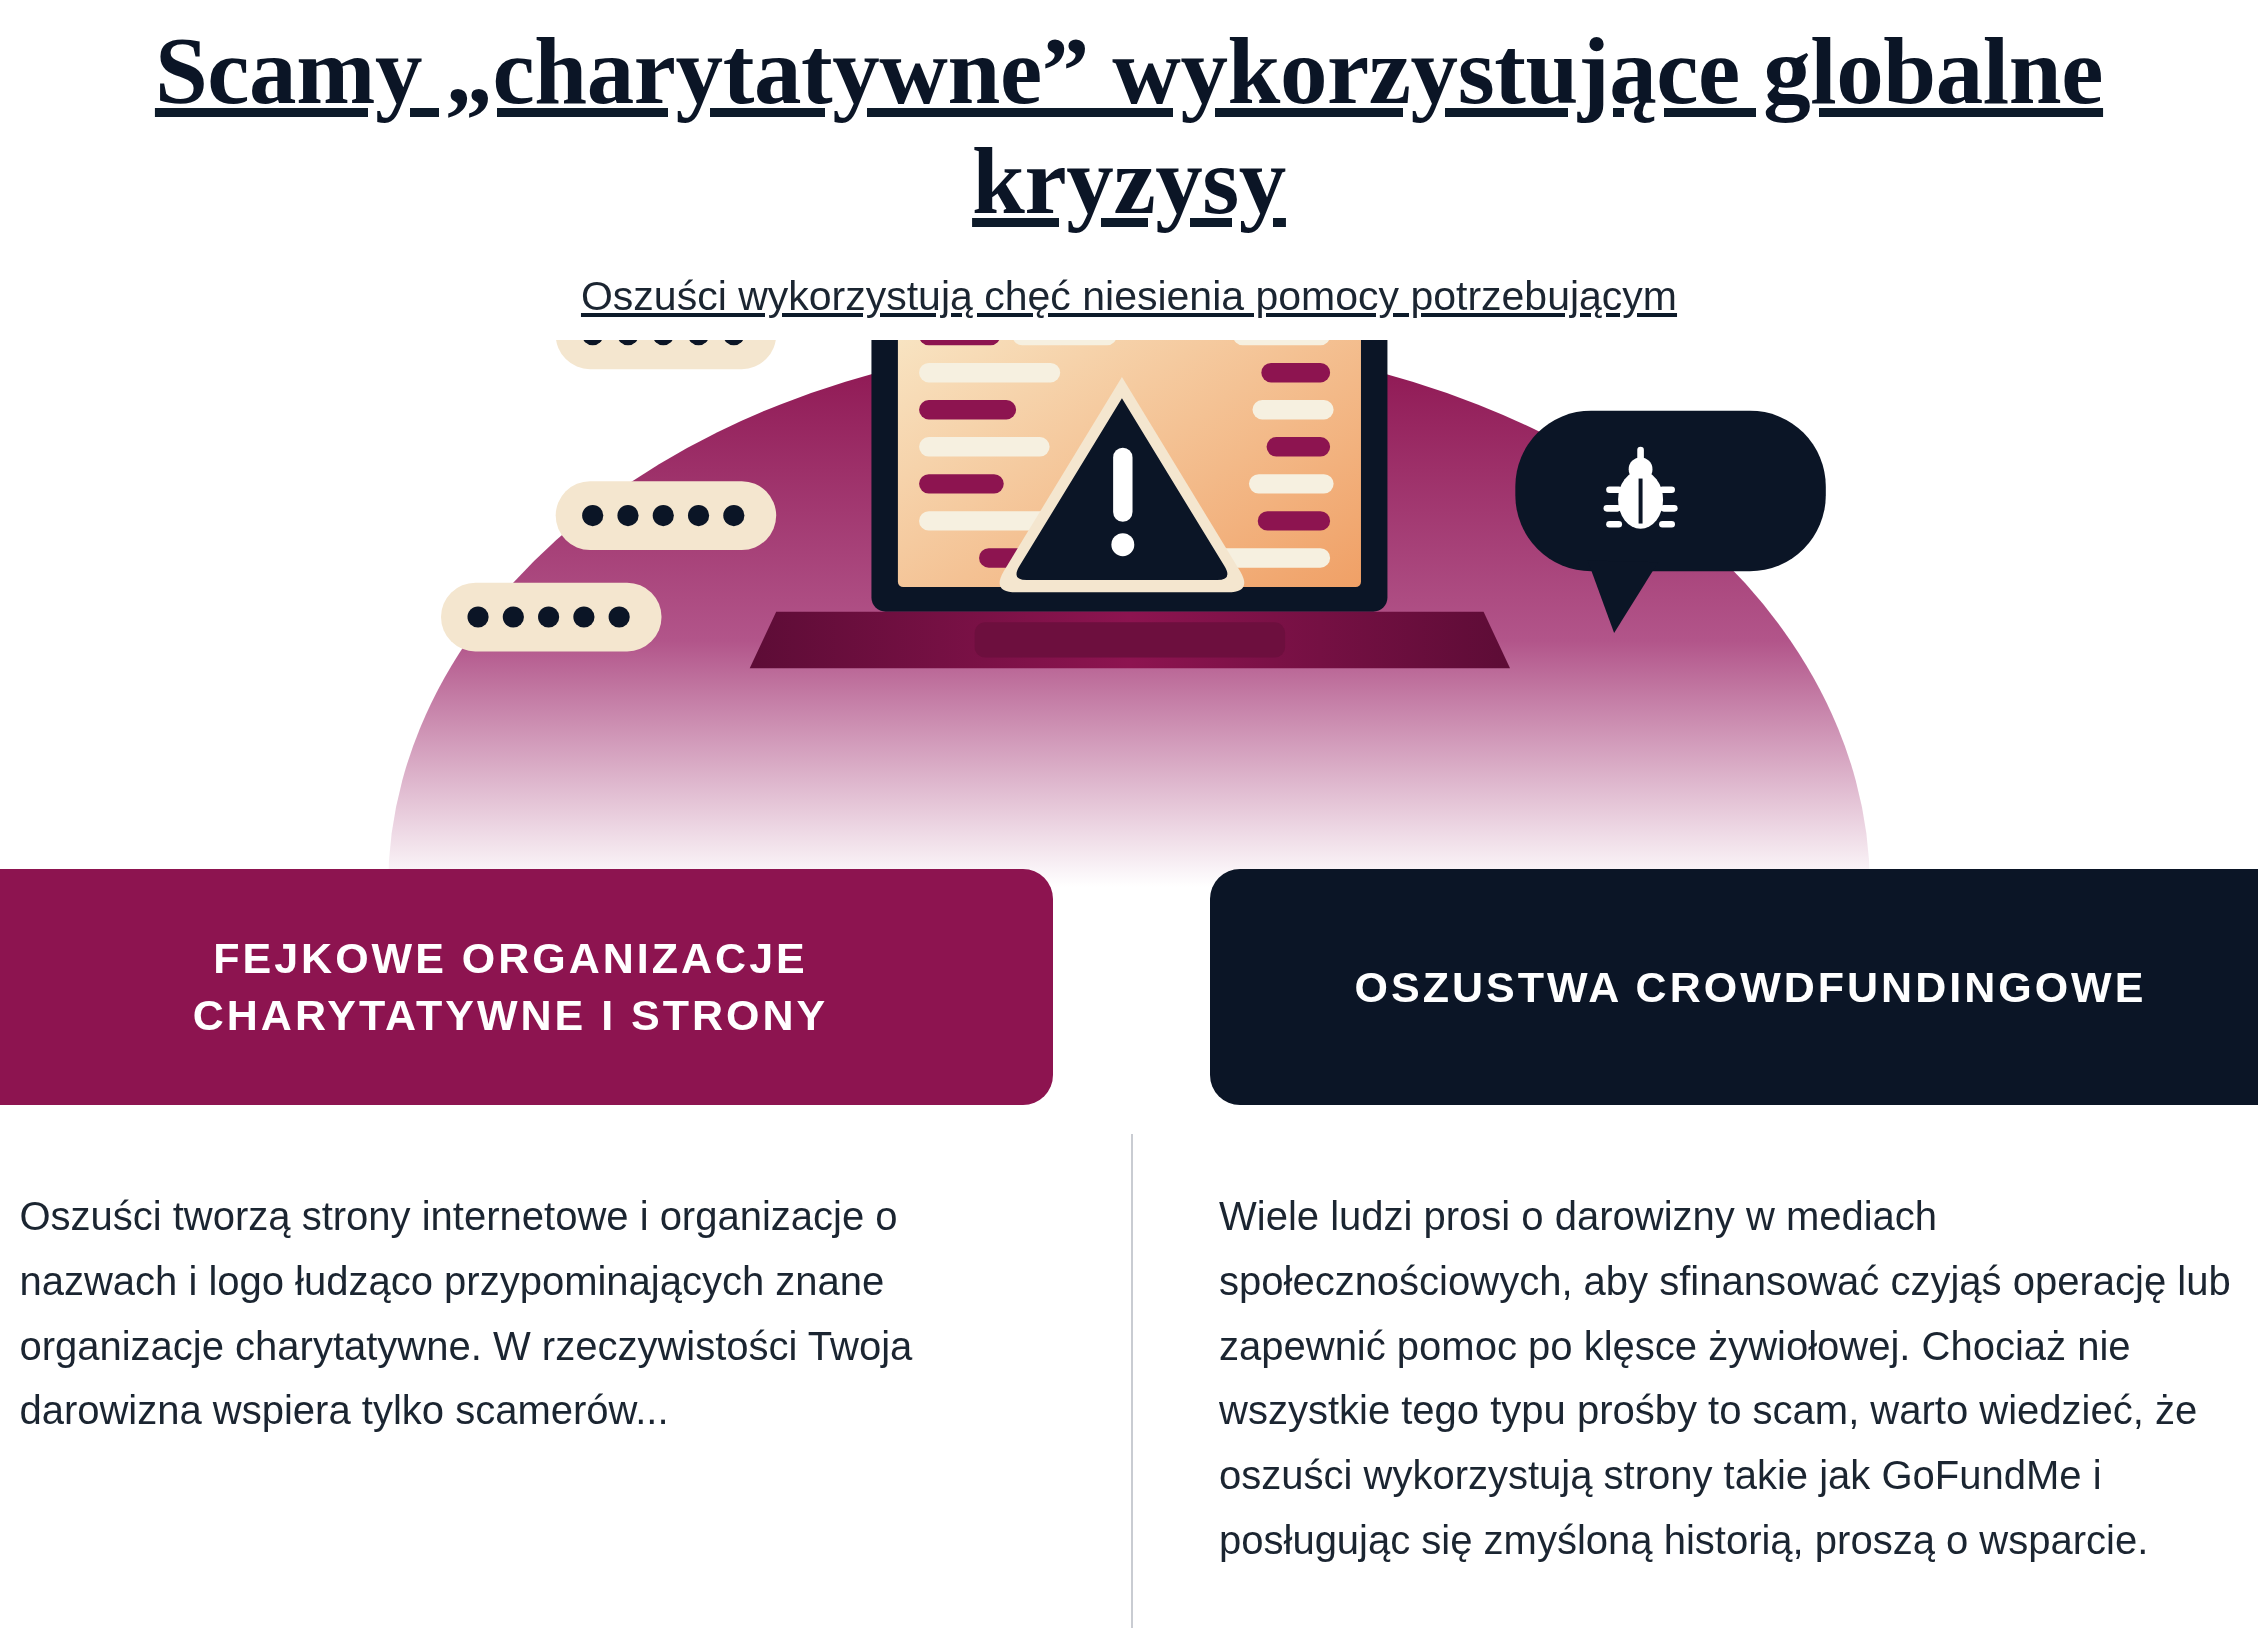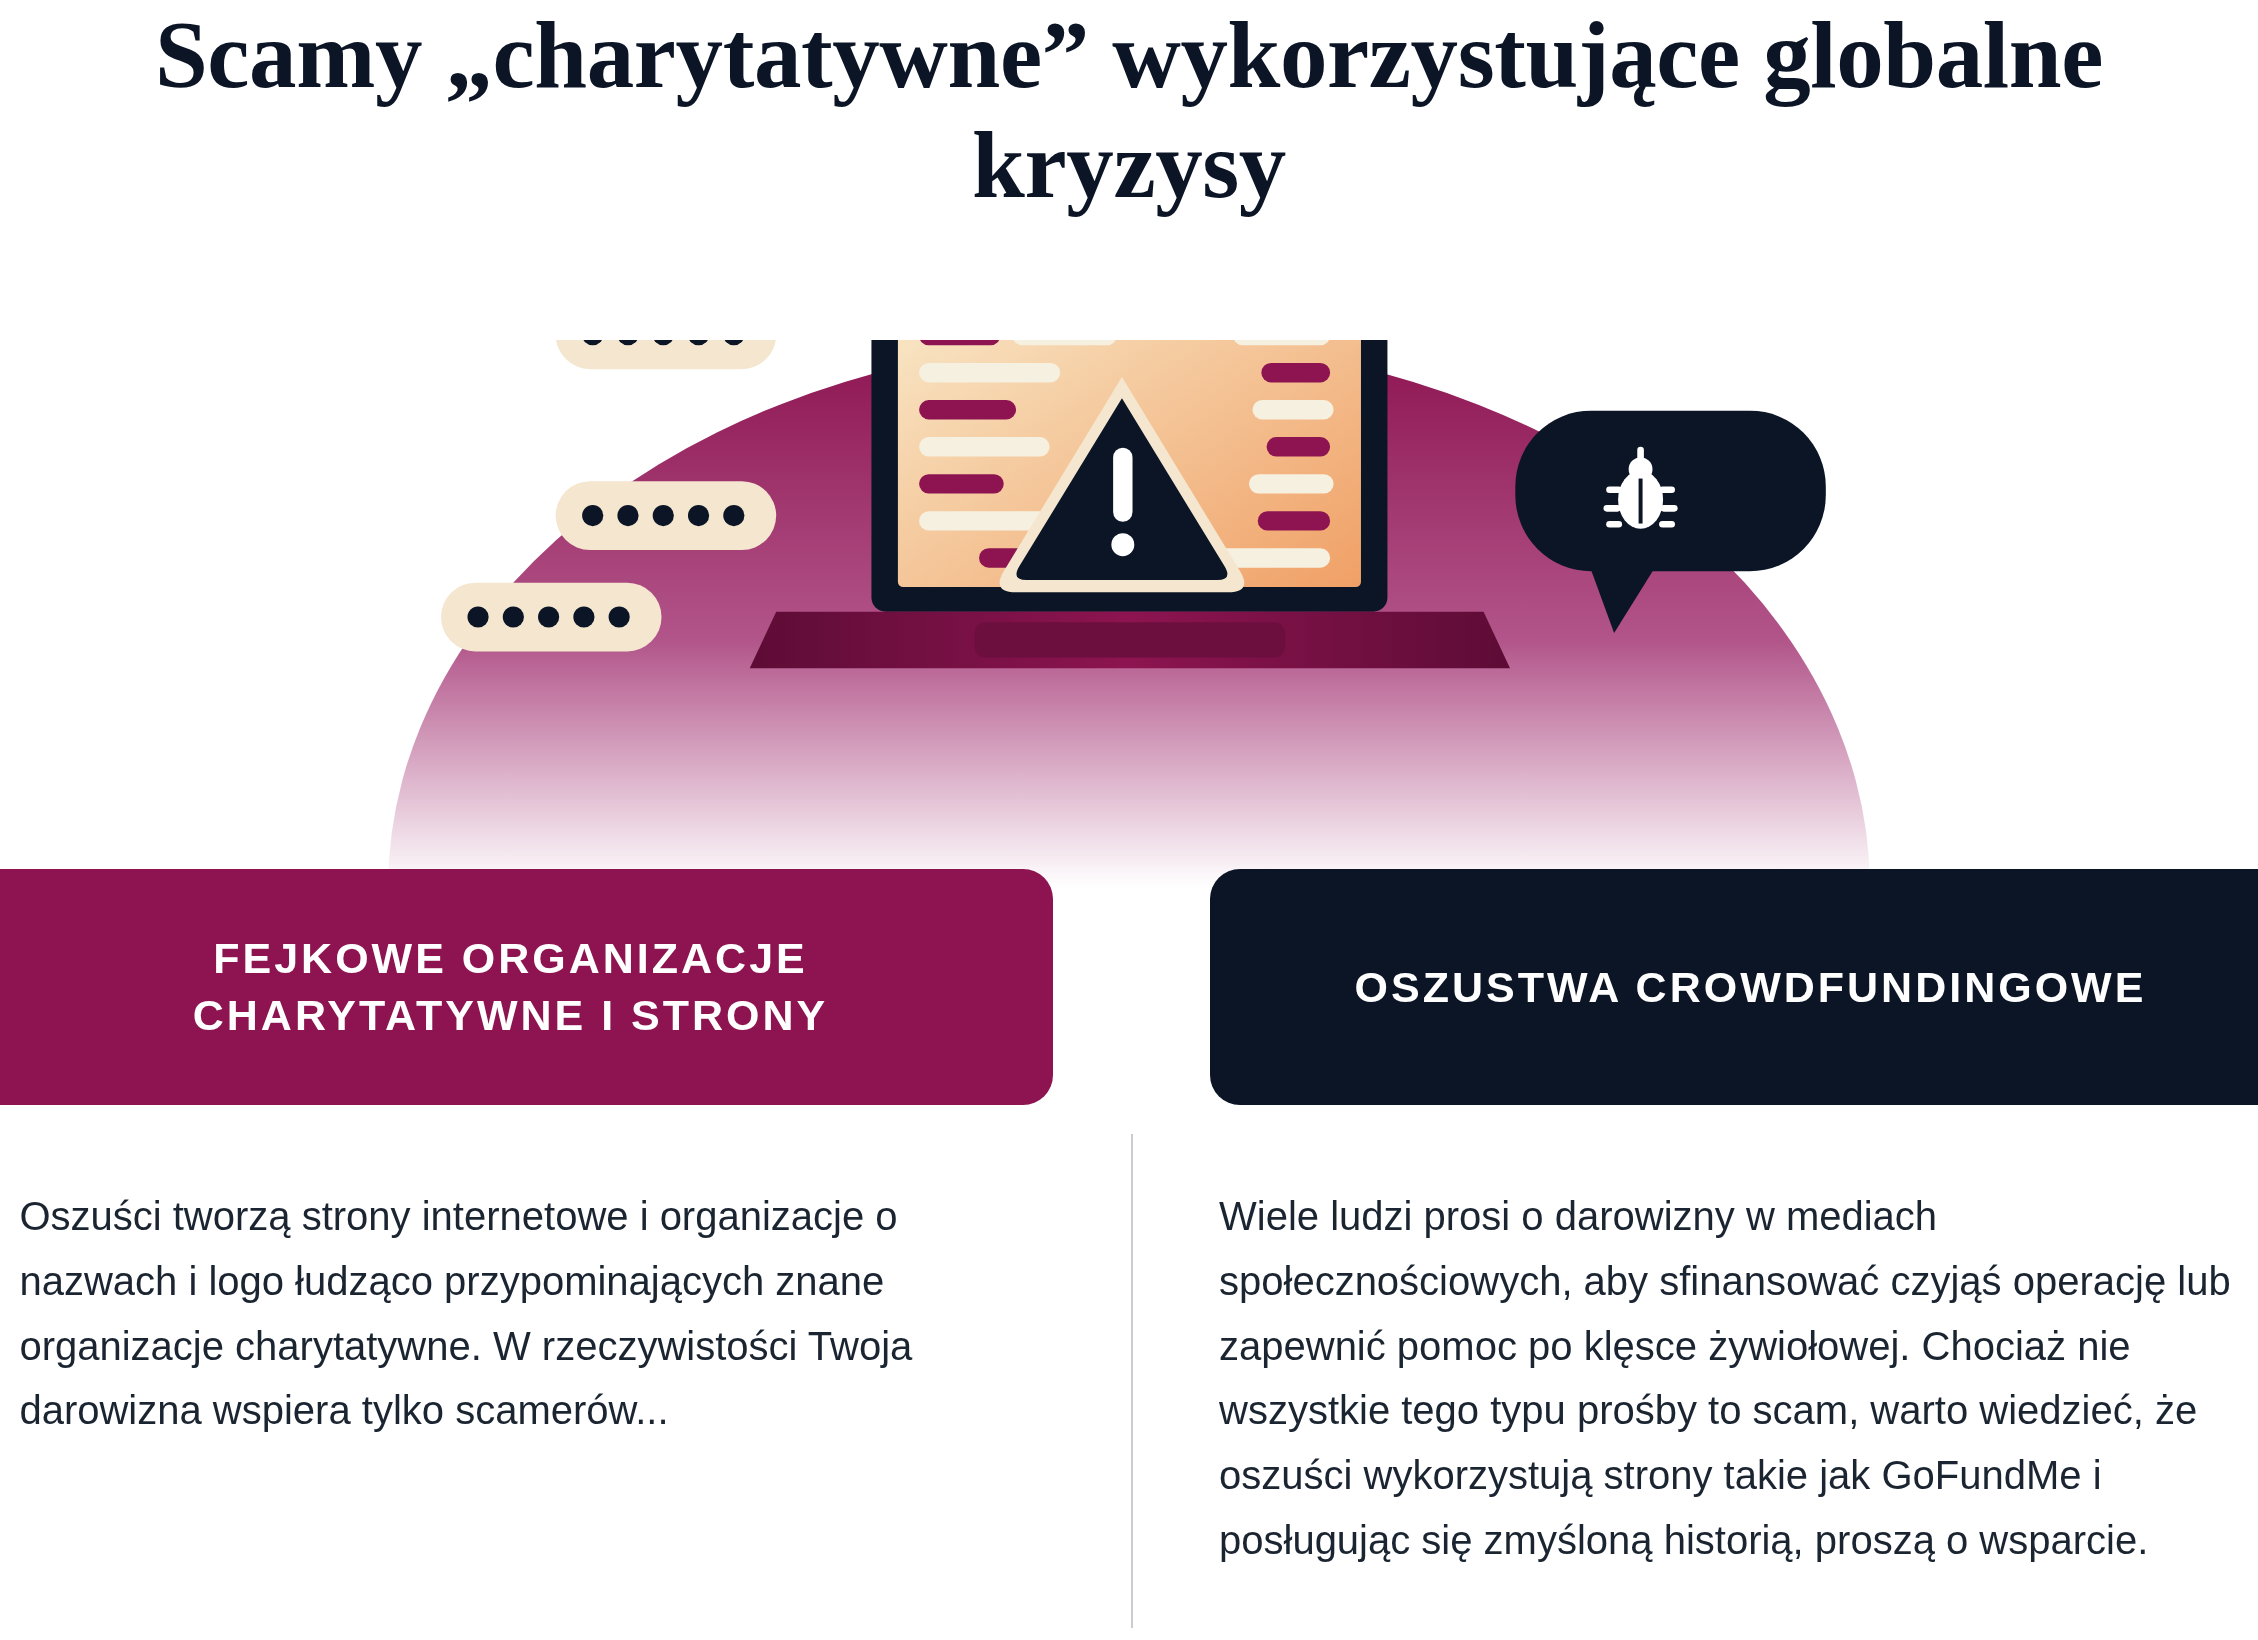--- a/index.html
+++ b/index.html
@@ -11,21 +11,23 @@
     width: 2258px;
     height: 1641px;
     position: relative;
     overflow: hidden;
     font-family: "Liberation Sans", sans-serif;
     color: #0d1b2a;
   }
 
   
   .header {
+    padding-top: 16px;
     text-align: center;
+    text-decoration: underline;
   }
   .title {
     font-family: "Liberation Serif", serif;
     font-weight: 700;
     font-size: 95px;
     line-height: 1.16;
     color: #0b1526;
     letter-spacing: -0.4px;
     margin: 0 auto;
     max-width: 2029px;
@@ -115,20 +117,21 @@
     width: 1.8px;
     height: 494px;
     background: #c9ccd2;
   }
 </style>
 </head>
 <body>
 
 <div class="header">
   <h1 class="title">Scamy „charytatywne” wykorzystujące globalne kryzysy</h1>
+  <div class="subtitle">Oszuści wykorzystują chęć niesienia pomocy potrzebującym</div>
 </div>
 
 <div class="illustration">
   <svg width="2258" height="547" viewBox="0 0 2560 620" xmlns="http://www.w3.org/2000/svg">
     <defs>
       <linearGradient id="domeGrad" x1="0" y1="0" x2="0" y2="1">
         <stop offset="0%" stop-color="#8d1450"></stop>
         <stop offset="55%" stop-color="#b2558a"></stop>
         <stop offset="100%" stop-color="#ffffff"></stop>
       </linearGradient>

